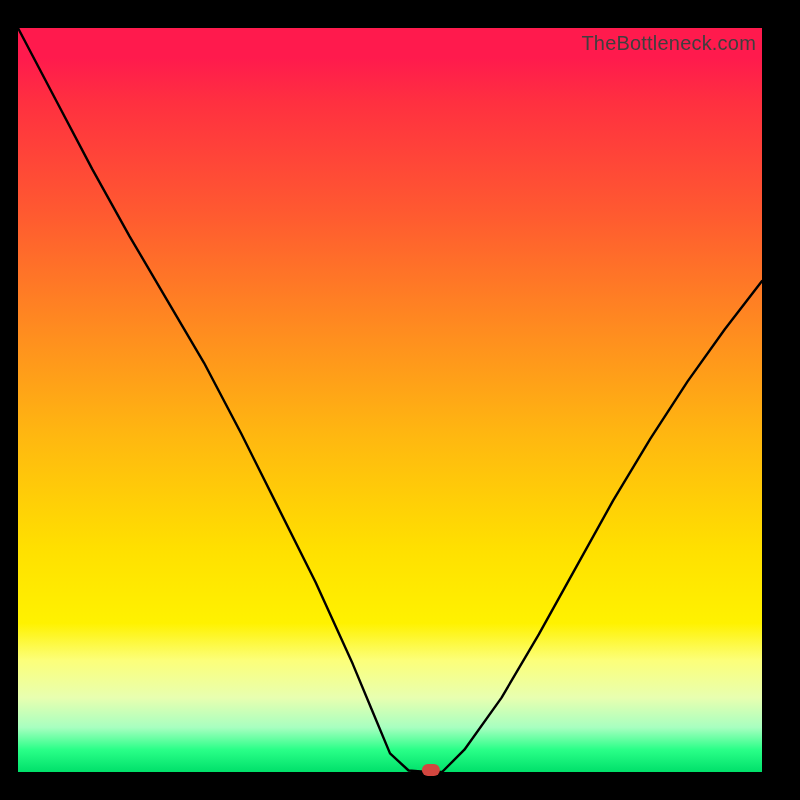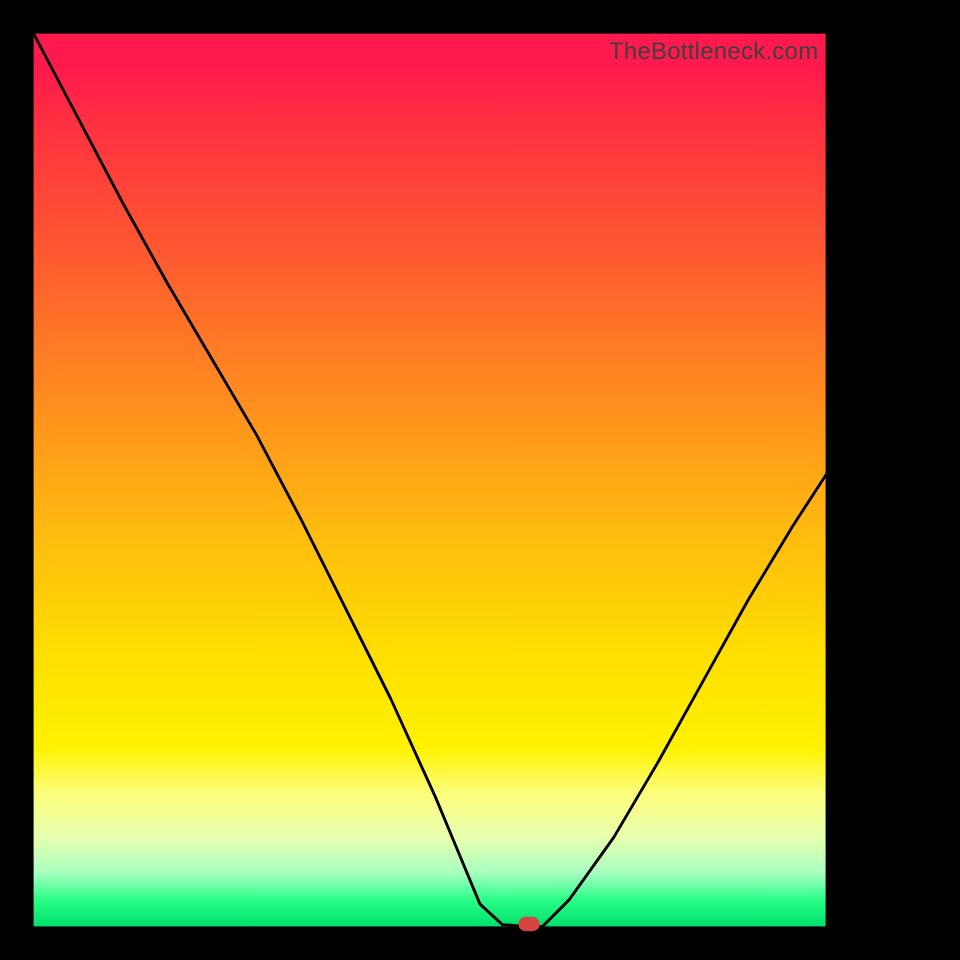--- a/index.html
+++ b/index.html
@@ -12,23 +12,23 @@
     font-family: Arial, Helvetica, sans-serif;
   }
   .frame {
     position: relative;
     width: 800px;
     height: 800px;
     background: #000;
   }
   .plot-area {
     position: absolute;
-    left: 28px;
+    left: 18px;
     top: 28px;
-    width: 660px;
+    width: 744px;
     height: 744px;
     background: linear-gradient(to bottom,
       #ff1a4d 0%,
       #ff1a4d 4%,
       #ff3040 10%,
       #ff5a30 25%,
       #ff8a20 40%,
       #ffb810 55%,
       #ffe000 70%,
       #fff200 80%,

